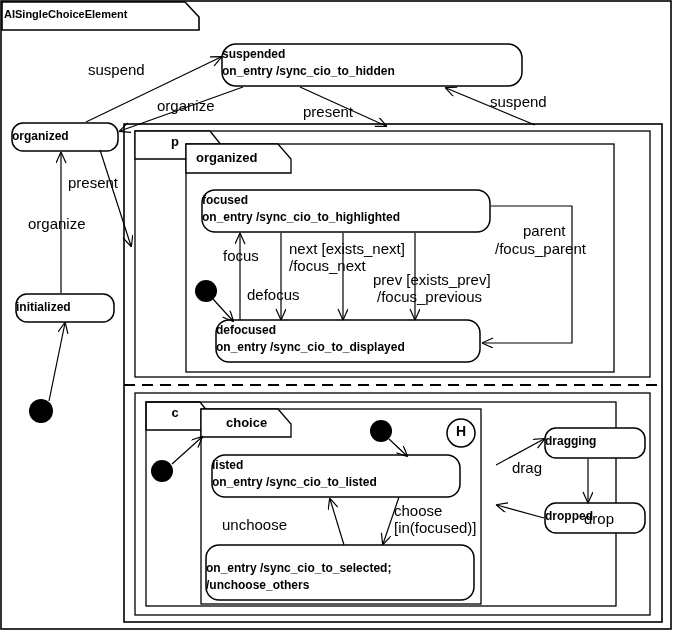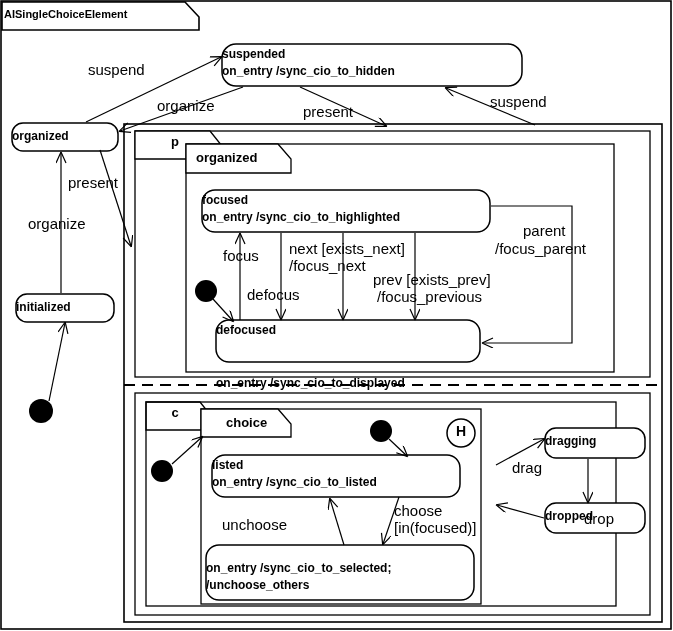--- a/index.html
+++ b/index.html
@@ -123,21 +123,21 @@
   <div class="txt state-label" style="left:16px;top:301px;width:82px;">initialized</div>
 
   <div class="txt region-label" style="left:140px;top:135px;width:70px;text-align:center;">p</div>
   <div class="txt region-label" style="left:150px;top:406px;width:50px;text-align:center;">c</div>
   <div class="txt region-label" style="left:196px;top:151px;">organized</div>
   <div class="txt region-label" style="left:226px;top:416px;">choice</div>
 
   <div class="txt state-label" style="left:202px;top:194px;width:288px;">focused</div>
   <div class="txt state-label" style="left:202px;top:211px;width:288px;">on_entry /sync_cio_to_highlighted</div>
   <div class="txt state-label" style="left:216px;top:324px;width:261px;">defocused</div>
-  <div class="txt state-label" style="left:216px;top:341px;width:264px;margin-top:36px;">on_entry /sync_cio_to_displayed</div>
+  <div class="txt state-label" style="left:216px;top:341px;width:264px;">on_entry /sync_cio_to_displayed</div>
 
   <div class="txt state-label" style="left:212px;top:459px;width:248px;">listed</div>
   <div class="txt state-label" style="left:212px;top:476px;width:248px;">on_entry /sync_cio_to_listed</div>
   <div class="txt state-label" style="left:206px;top:562px;width:268px;">on_entry /sync_cio_to_selected;</div>
   <div class="txt state-label" style="left:206px;top:579px;width:268px;">/unchoose_others</div>
 
   <div class="txt state-label" style="left:545px;top:435px;width:100px;">dragging</div>
   <div class="txt state-label" style="left:545px;top:510px;width:100px;">dropped</div>
 
   <div class="txt hist" style="left:447px;top:424px;width:28px;text-align:center;">H</div>

